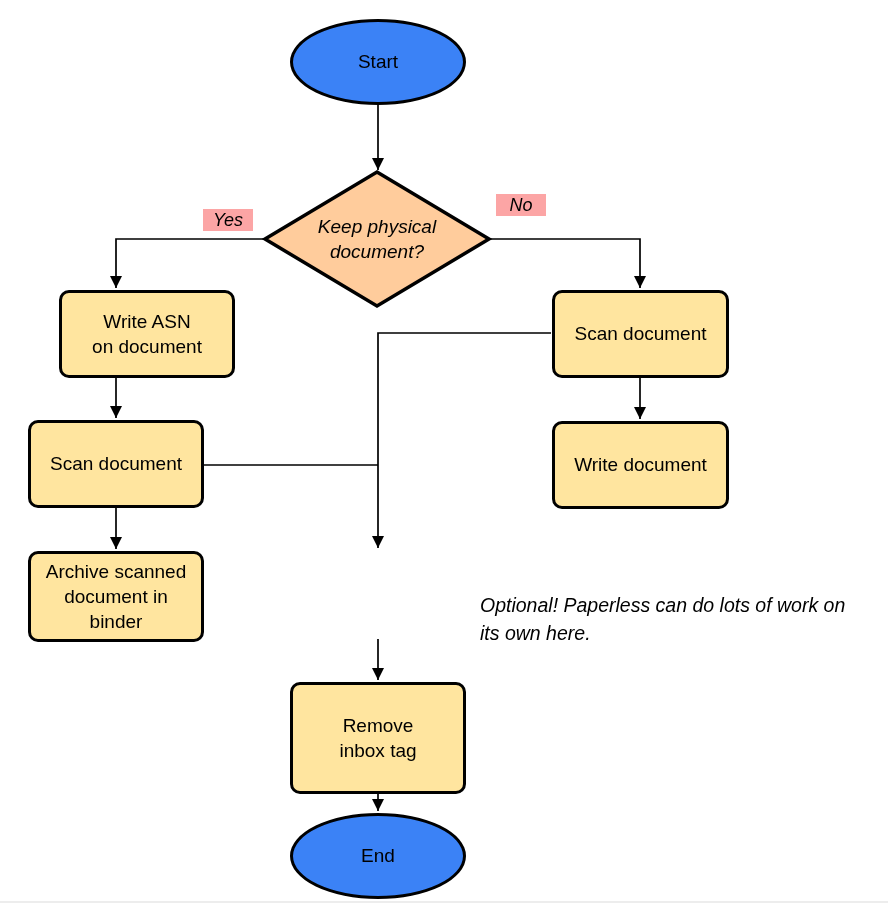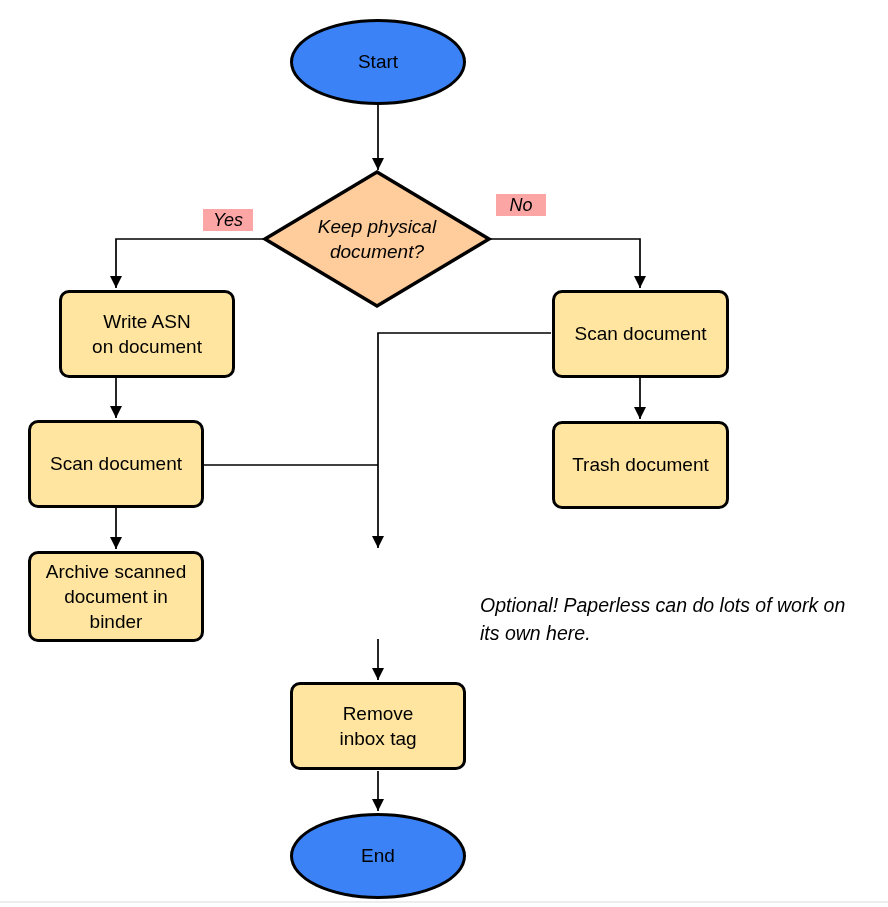--- a/index.html
+++ b/index.html
@@ -115,24 +115,24 @@
 on document</div>
 
   <div class="node box" style="left:28px; top:420px; width:176px; height:88px;">Scan document</div>
 
   <div class="node box" style="left:28px; top:551px; width:176px; height:91px;">Archive scanned
 document in
 binder</div>
 
   <div class="node box" style="left:552px; top:290px; width:177px; height:88px;">Scan document</div>
 
-  <div class="node box" style="left:552px; top:421px; width:177px; height:88px;">Trash document</div>
+  <div class="node box" style="left:552px; top:421px; width:177px; height:88px;">Write document</div>
 
 
-  <div class="node box" style="left:290px; top:682px; width:176px; height:88px;">Remove
+  <div class="node box" style="left:290px; top:682px; width:176px; height:112px;">Remove
 inbox tag</div>
 
   <div class="edge-label" style="left:203px; top:209px; width:50px;">Yes</div>
 
   <div class="edge-label" style="left:496px; top:194px; width:50px;">No</div>
 
   <div class="note">Optional! Paperless can do lots of work on
 its own here.</div>
 
   <div class="bottom-divider"></div>

